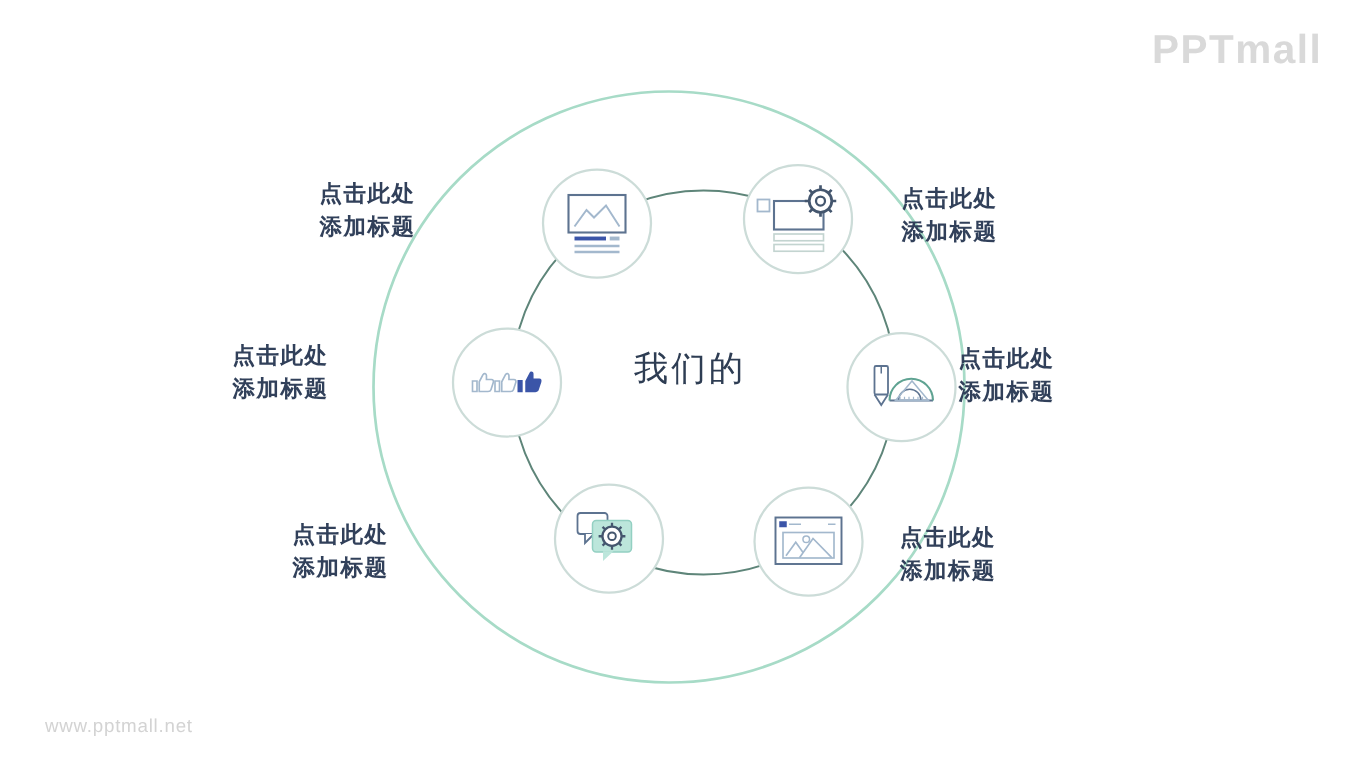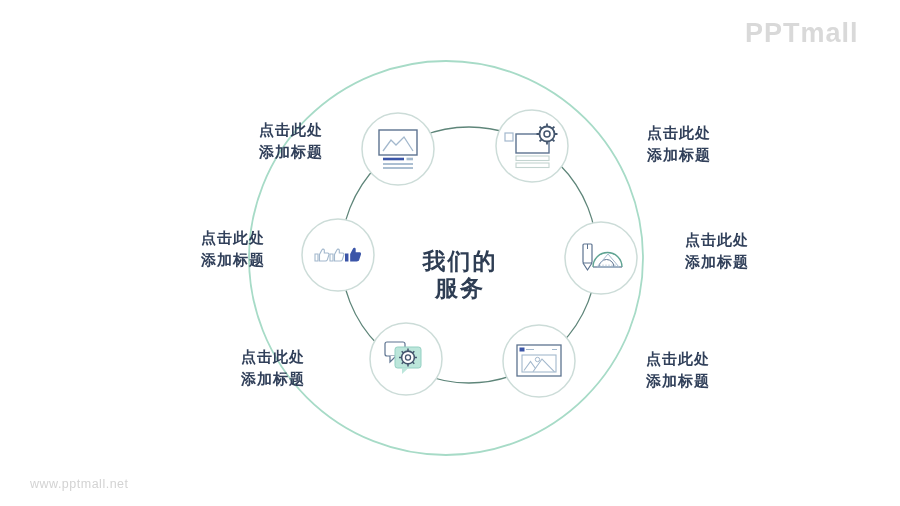--- a/index.html
+++ b/index.html
@@ -15,36 +15,36 @@
   .s-light{stroke:var(--icon-light);}
   .s-teal{stroke:var(--accent-teal);}
   .s-bar{stroke:var(--bar-light);}
   .s-blue{stroke:var(--accent-blue);}
   .gear-stroke{stroke:var(--icon-dark);}
   .f-blue{fill:var(--accent-blue);}
   .bubble{fill:var(--accent-mint-fill);stroke:var(--accent-mint-stroke);stroke-width:1;}
   .bubble-tail{fill:var(--accent-mint-fill);}
   .center-title{
     position:absolute;left:460px;top:232px;transform:translateX(-50%);
-    text-align:center;font-size:23px;line-height:27px;font-weight:bold;
-    color:var(--title-text);letter-spacing:2px;white-space:nowrap;margin-top:16px;
+    text-align:left;font-size:23px;line-height:27px;font-weight:normal;
+    color:var(--title-text);letter-spacing:2px;white-space:nowrap;
   }
   .placeholder{
-    position:absolute;transform:translateX(-50%);width:110px;text-align:right;
+    position:absolute;transform:translateX(-50%);width:110px;text-align:left;
     font-size:15px;line-height:21.5px;font-weight:bold;color:var(--label-text);
     letter-spacing:1px;cursor:pointer;
   }
   .ph-tl{left:268px;top:119px;}
   .ph-tr{left:656px;top:122px;}
   .ph-l{left:210px;top:227px;}
   .ph-r{left:694px;top:229px;}
   .ph-bl{left:250px;top:346px;}
   .ph-br{left:655px;top:348px;}
   .logo{
-    position:absolute;left:745px;top:18px;font-size:27px;font-weight:bold;
+    position:absolute;left:768px;top:18px;font-size:27px;font-weight:bold;
     color:var(--logo-gray);letter-spacing:1px;
   }
   .watermark{
     position:absolute;left:30px;top:477px;font-size:12.5px;
     color:var(--watermark-gray);letter-spacing:0.5px;
   }
 </style>
 </head>
 <body>
 
@@ -119,21 +119,20 @@
 
     <g transform="translate(338,255)">
       <path transform="translate(-23,-7)" fill="none" class="s-light" stroke-width="1.1" d="M0,6 L3,6 L3,13 L0,13 Z M4.5,13 L4.5,6.5 L7,1.8 C7.5,0.6 9.3,1 9.3,2.3 L9.3,5 L12.6,5 C13.8,5 14.2,6 13.8,7.2 L12.3,11.8 C12,12.7 11.2,13 10.3,13 Z"></path>
       <path transform="translate(-8,-7)" fill="none" class="s-light" stroke-width="1.1" d="M0,6 L3,6 L3,13 L0,13 Z M4.5,13 L4.5,6.5 L7,1.8 C7.5,0.6 9.3,1 9.3,2.3 L9.3,5 L12.6,5 C13.8,5 14.2,6 13.8,7.2 L12.3,11.8 C12,12.7 11.2,13 10.3,13 Z"></path>
       <path transform="translate(7,-8.5) scale(1.15)" class="f-blue" d="M0,6 L3,6 L3,13 L0,13 Z M4.5,13 L4.5,6.5 L7,1.8 C7.5,0.6 9.3,1 9.3,2.3 L9.3,5 L12.6,5 C13.8,5 14.2,6 13.8,7.2 L12.3,11.8 C12,12.7 11.2,13 10.3,13 Z"></path>
     </g>
   </svg>
 
   <div class="center-title">
     <div>我们的</div>
-    <div>服务</div>
   </div>
 
   <div class="placeholder ph-tl">
     <div>点击此处</div>
     <div>添加标题</div>
   </div>
   <div class="placeholder ph-tr">
     <div>点击此处</div>
     <div>添加标题</div>
   </div>

